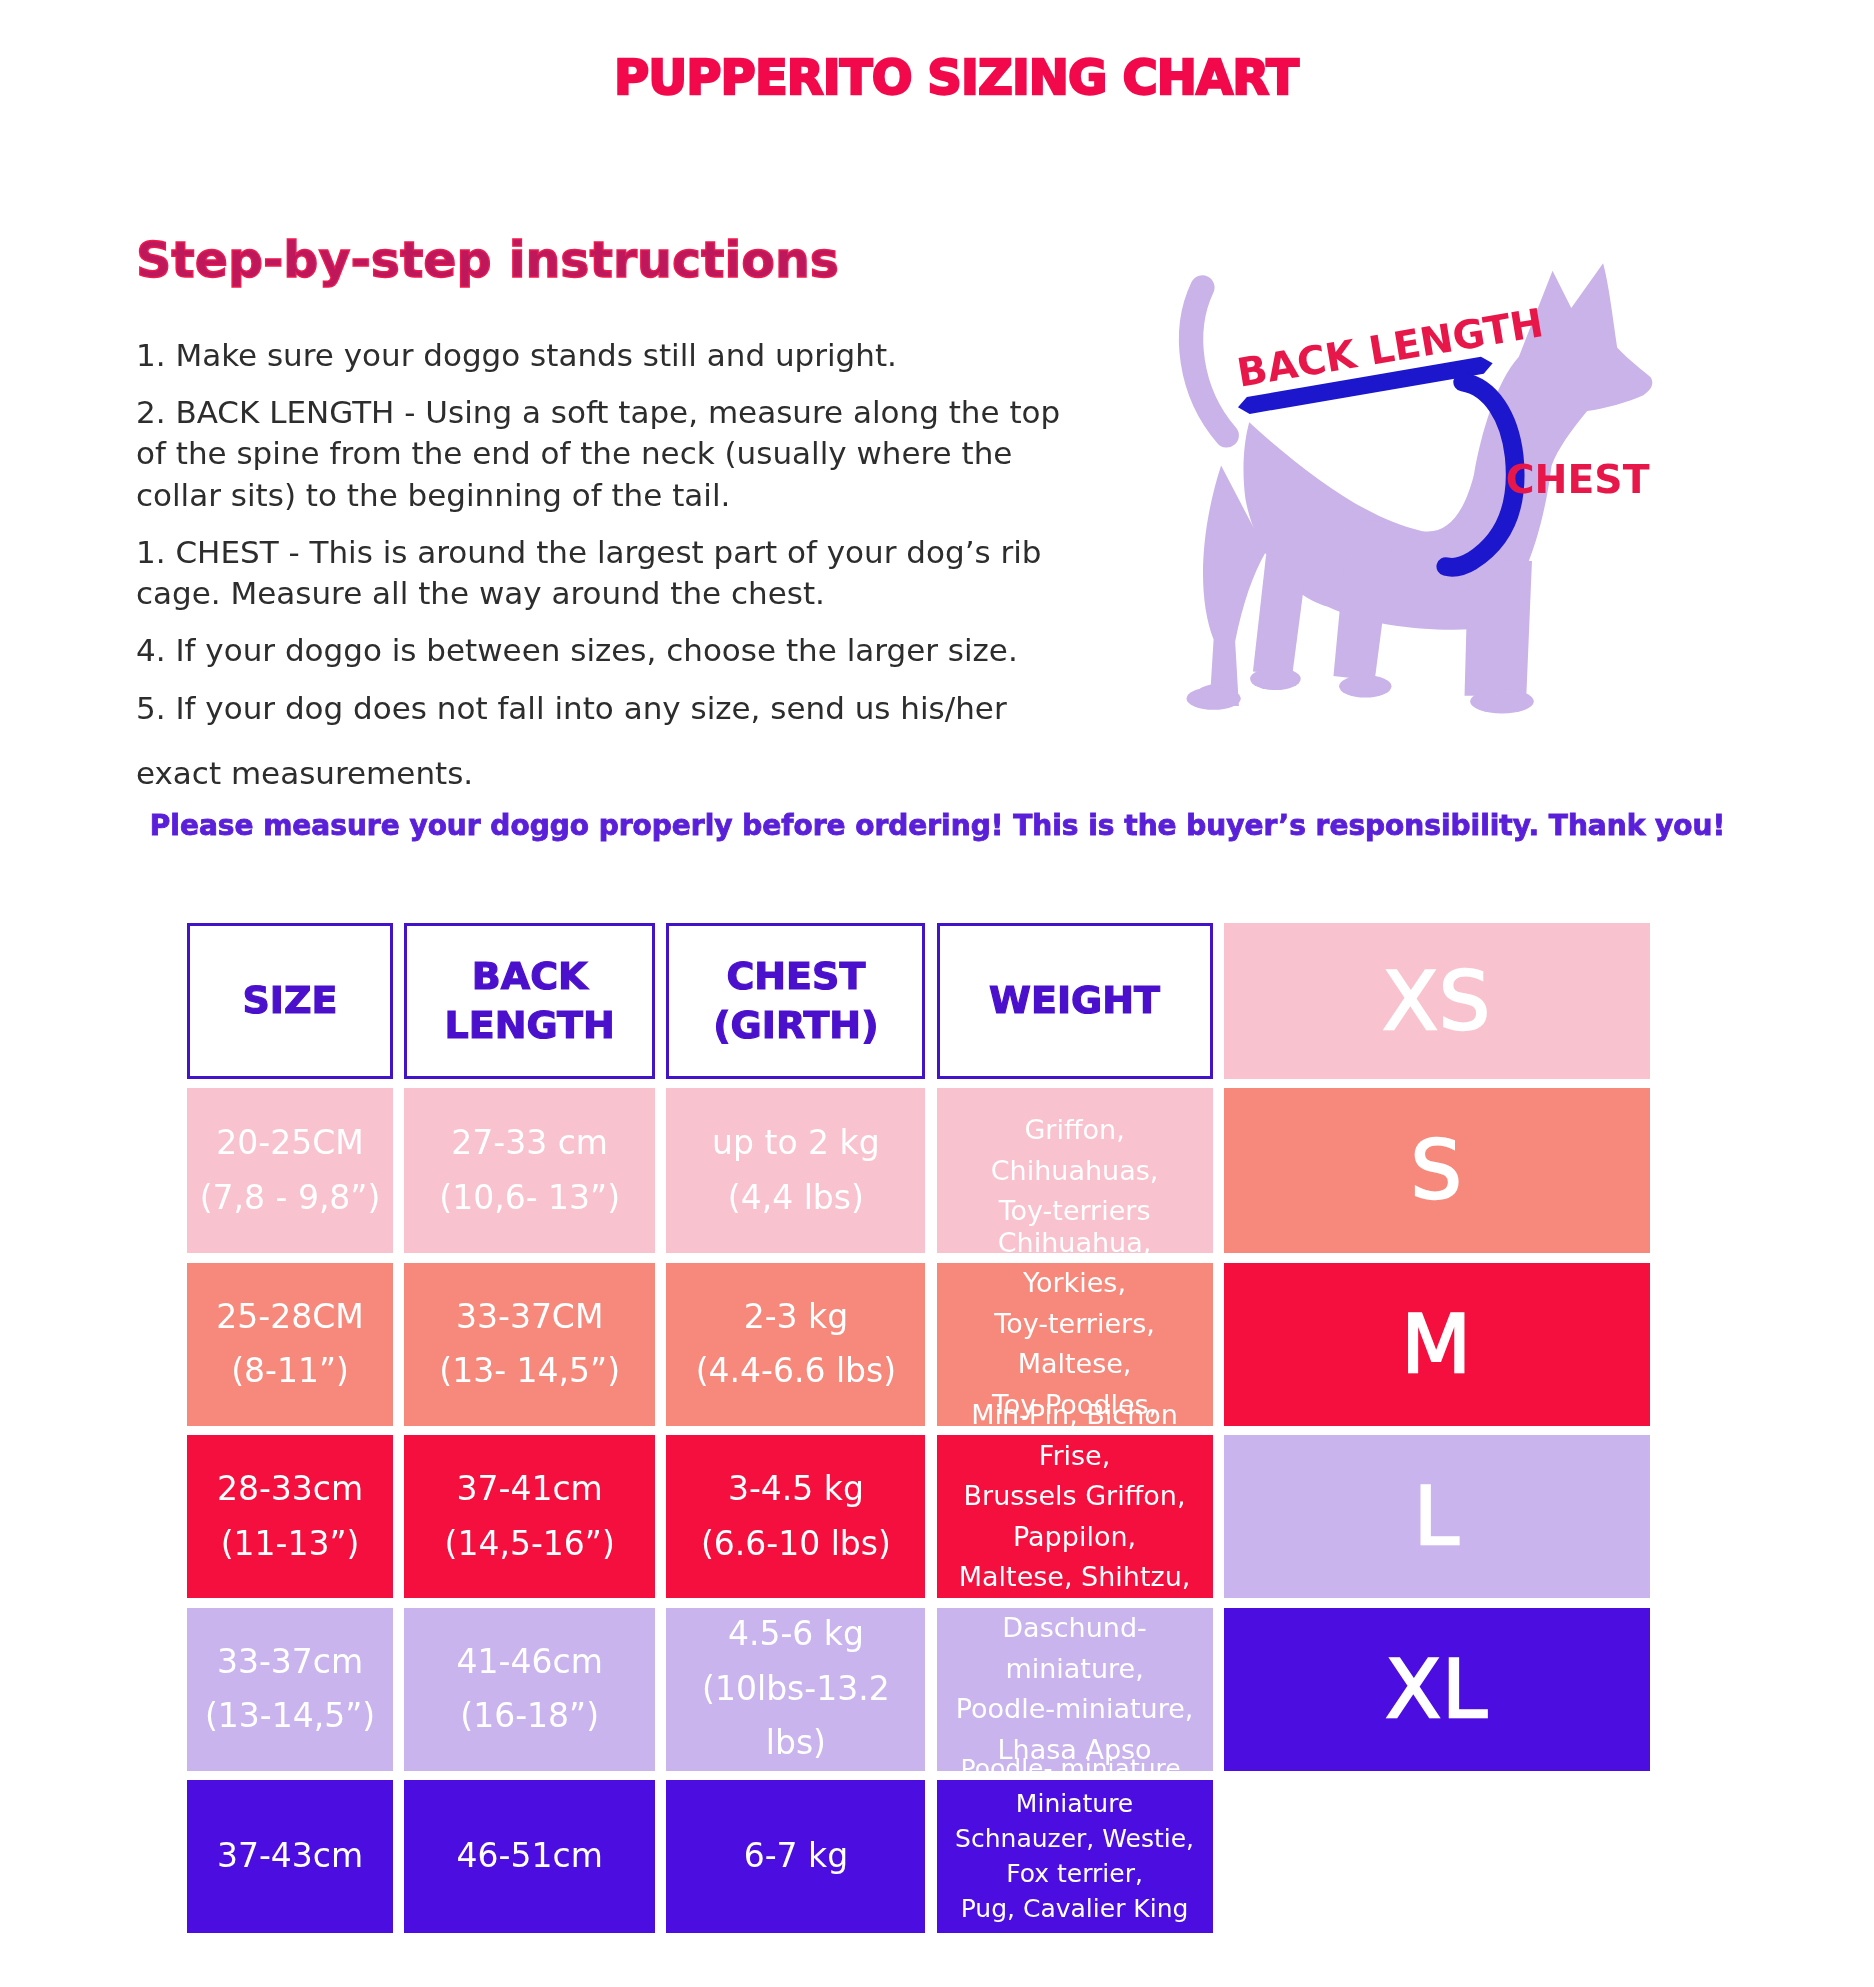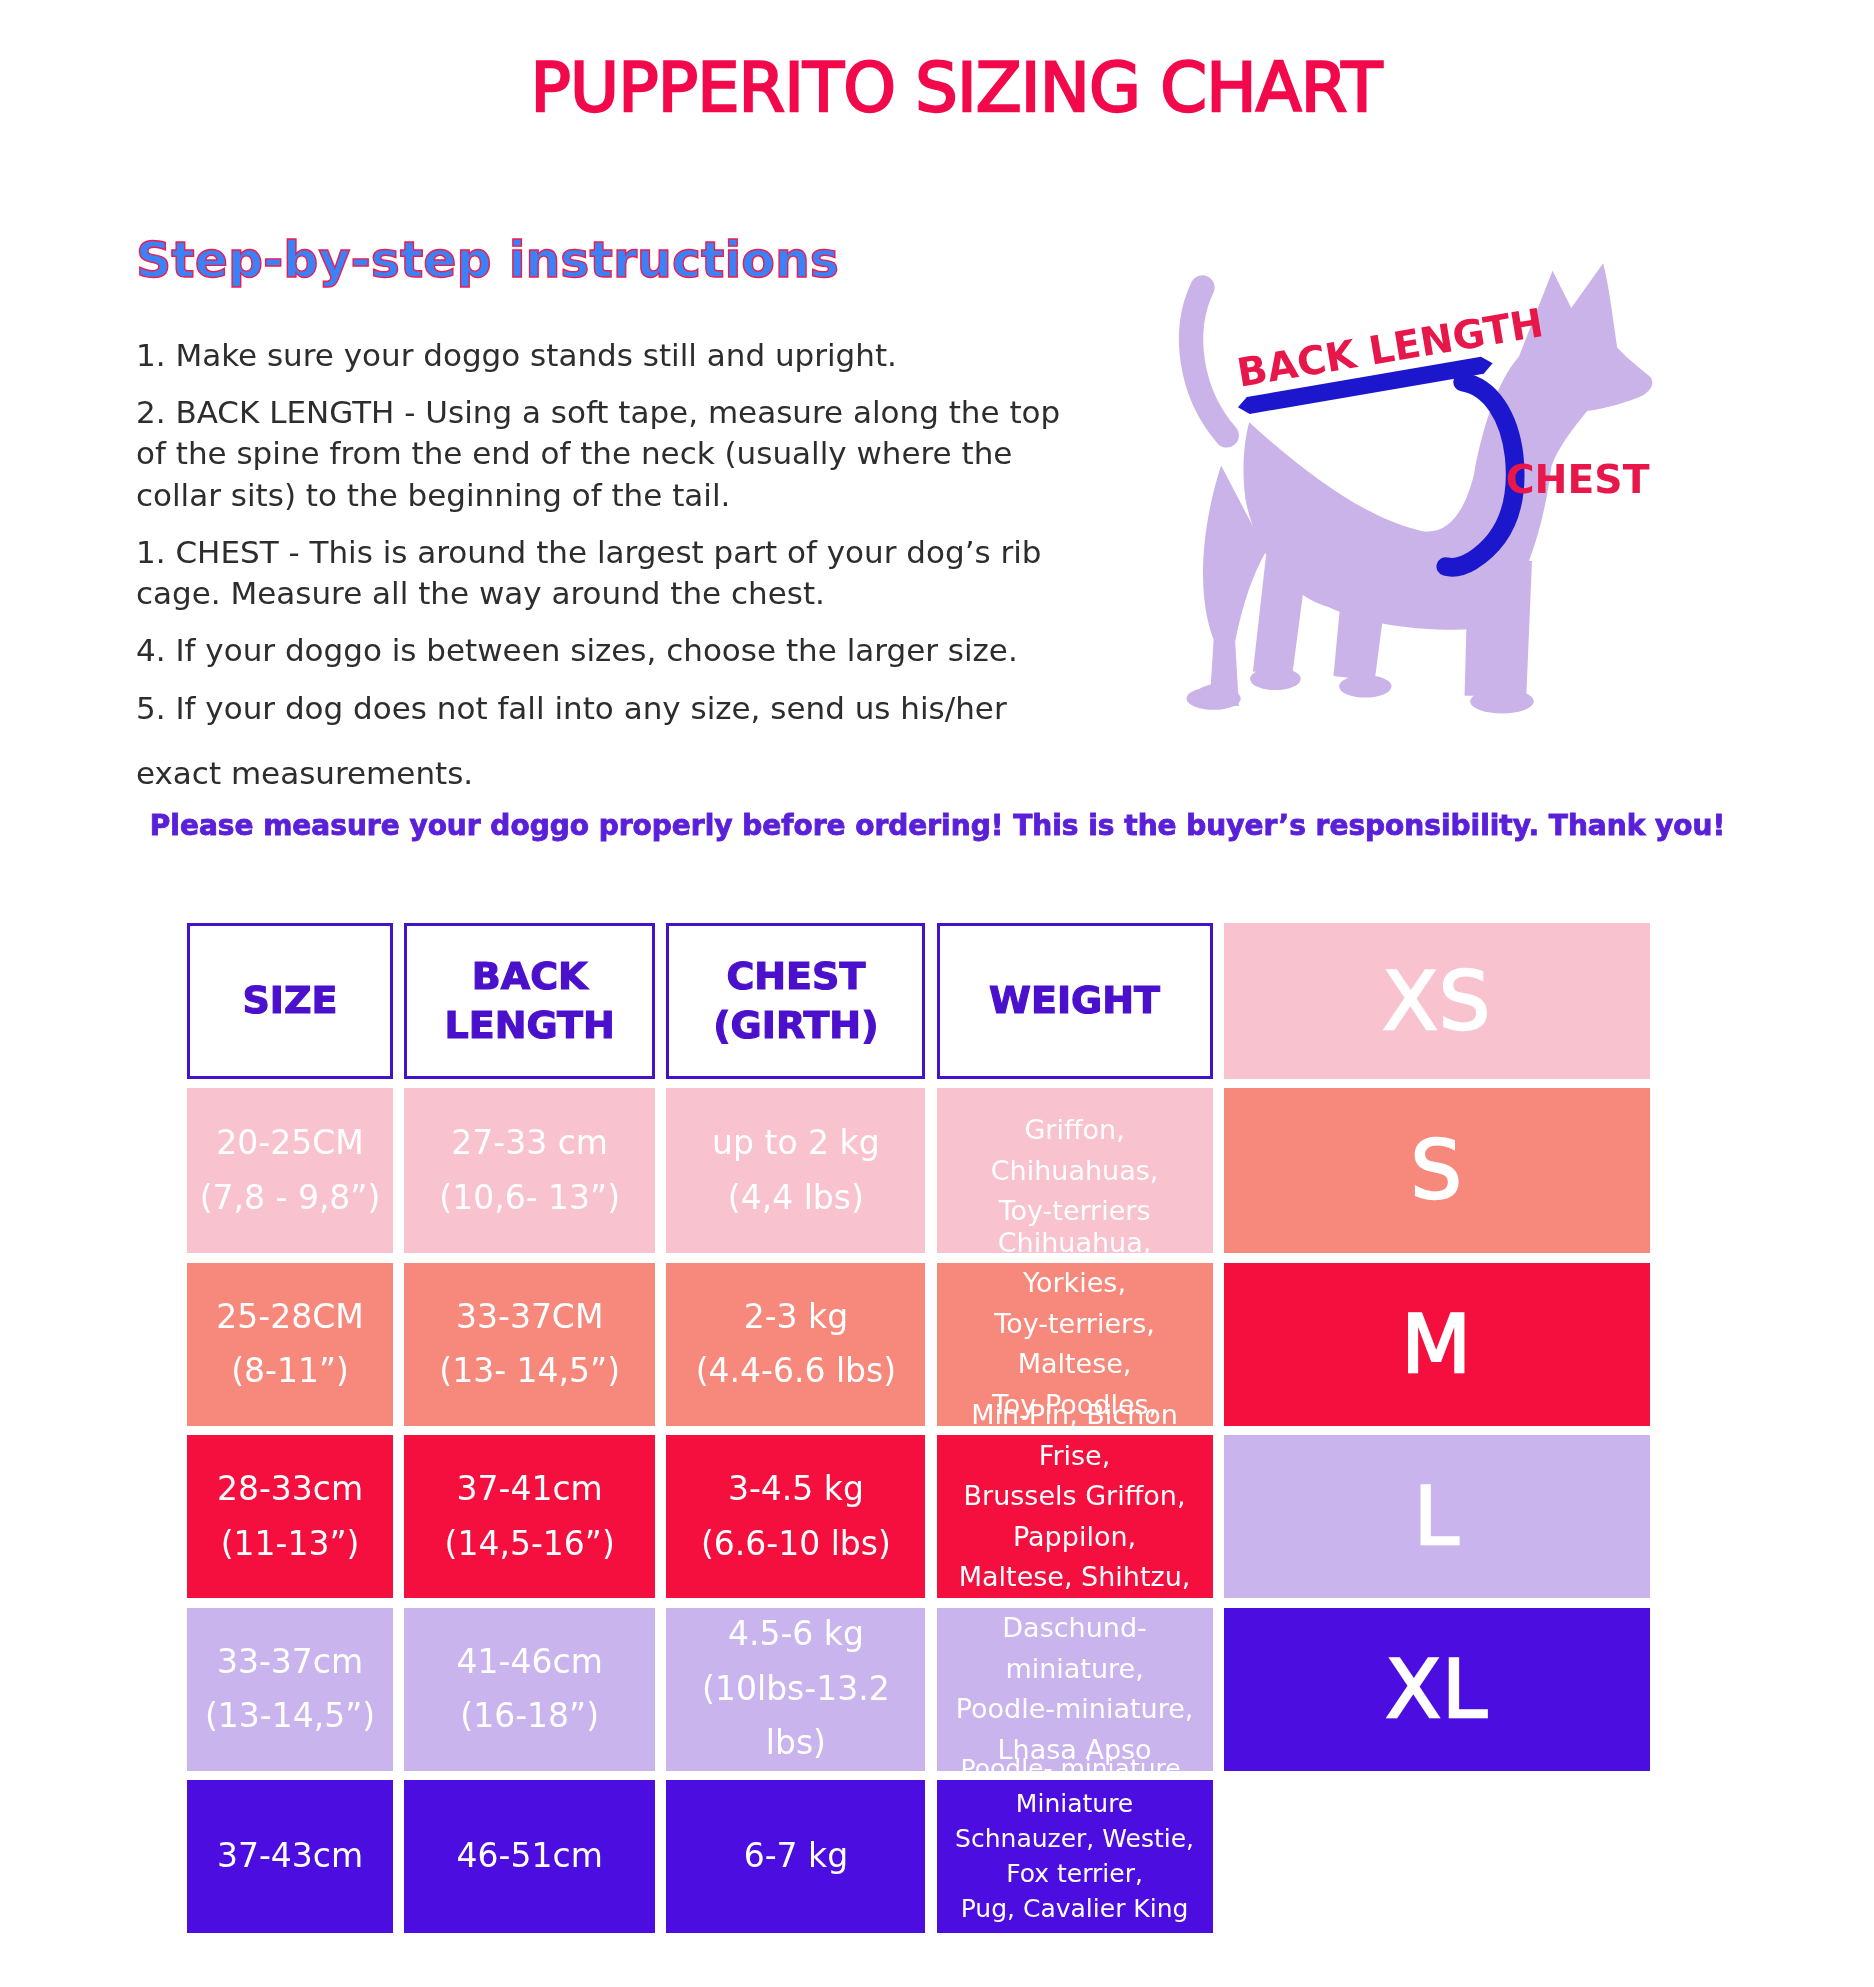--- a/index.html
+++ b/index.html
@@ -2,26 +2,26 @@
 <html style="font-size:15px"><head>
 <meta charset="utf-8">
 <style>
   html,body{margin:0;padding:0;background:#ffffff;}
   #canvas{
     position:relative;width:1875px;height:1987px;background:#ffffff;overflow:hidden;
     font-family:"DejaVu Sans","Liberation Sans",sans-serif;
   }
   .page-title{
     position:absolute;left:0;right:0;top:49px;text-align:center;
-    font-size:67px;font-weight:normal;letter-spacing:-0.9px;color:#f2094b;padding-left:37px;
+    font-size:48px;font-weight:bold;letter-spacing:-0.9px;color:#f2094b;padding-left:37px;
     -webkit-text-stroke:2.3px #f2094b;
   }
   .steps-heading{
     position:absolute;left:136px;top:232px;
-    font-size:49px;font-weight:bold;color:#3b82f6;
+    font-size:49px;font-weight:bold;color:#be185d;
     -webkit-text-stroke:1.4px #f2194e;
   }
   .steps{
     position:absolute;left:136px;top:335px;width:1087px;
     font-size:31px;color:#2d2d2d;line-height:1.33;
   }
   .steps p{margin:0 0 16px 0;white-space:pre-line;}
   .steps p.step-extra{margin-top:24px;}
   .dog-wrap{position:absolute;left:1148px;top:192px;width:693px;height:529px;}
   .notice{

